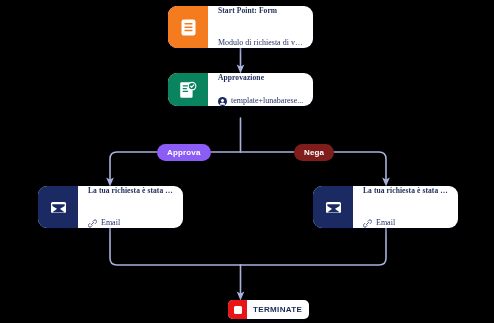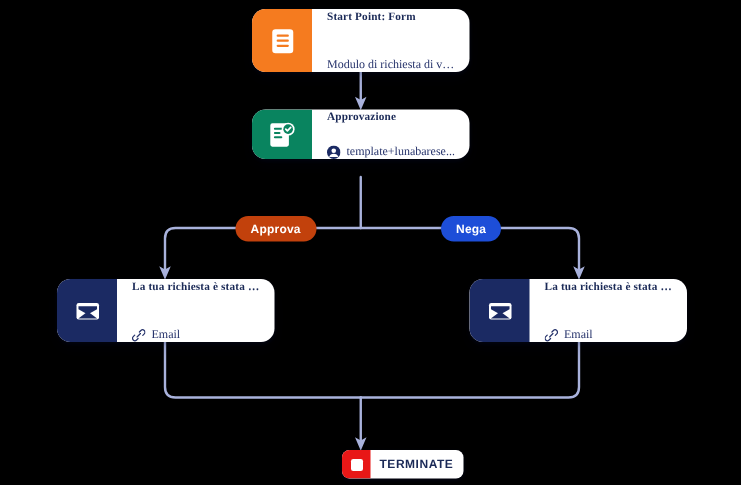--- a/index.html
+++ b/index.html
@@ -115,22 +115,22 @@
     display: flex;
     align-items: center;
     justify-content: center;
     font-size: 8px;
     font-weight: bold;
     color: #ffffff;
     letter-spacing: .15px;
     box-shadow: 0 1px 2px rgba(0,0,0,.2);
     white-space: nowrap;
   }
-  #pill-approve { left: 157px; top: 144px; background: #c2410c; }
-  #pill-deny    { left: 294px; top: 144px; background: #1d4ed8; }
+  #pill-approve { left: 157px; top: 144px; background: #8b5cf6; }
+  #pill-deny    { left: 294px; top: 144px; background: #7f1d1d; }
 
   
   #node-terminate {
     position: absolute;
     left: 228px;
     top: 300px;
     height: 19px;
     display: flex;
     align-items: center;
     background: #ffffff;

